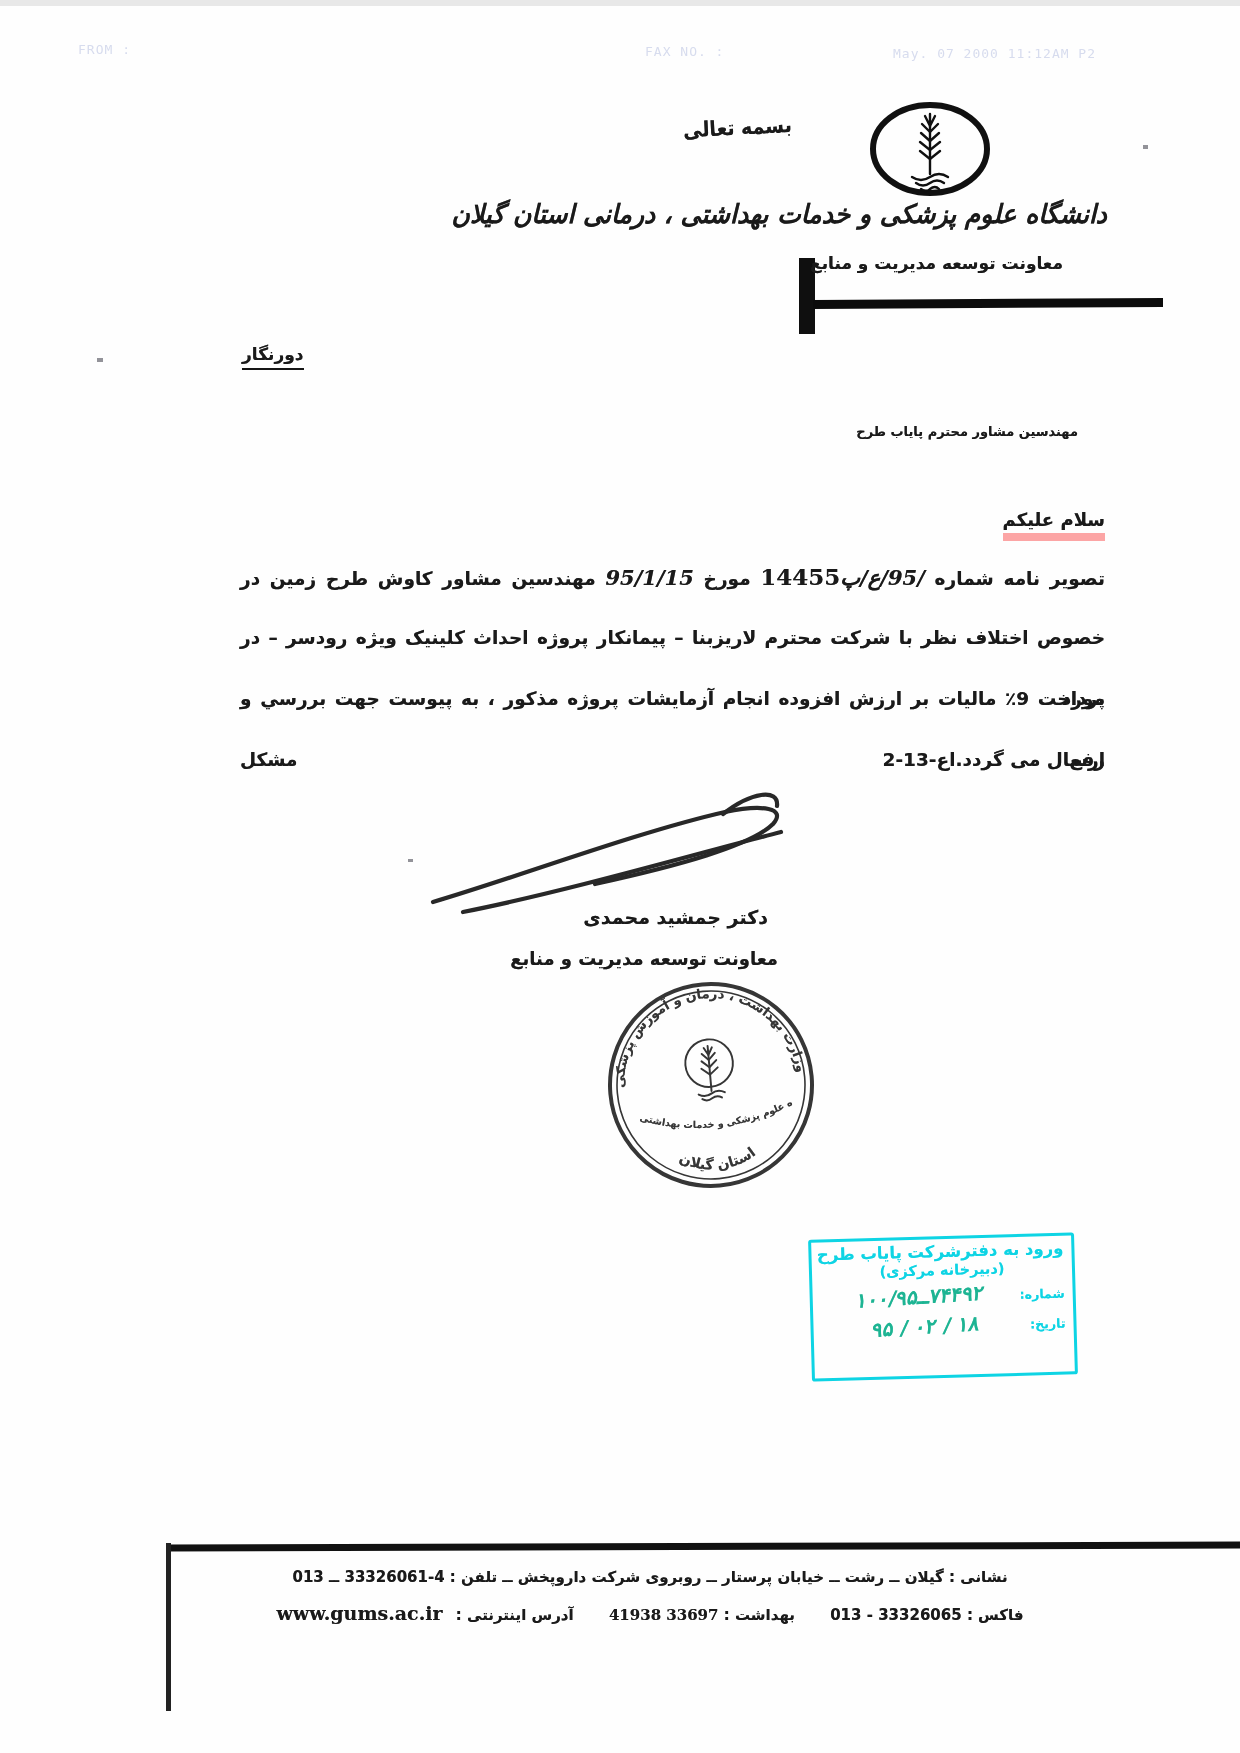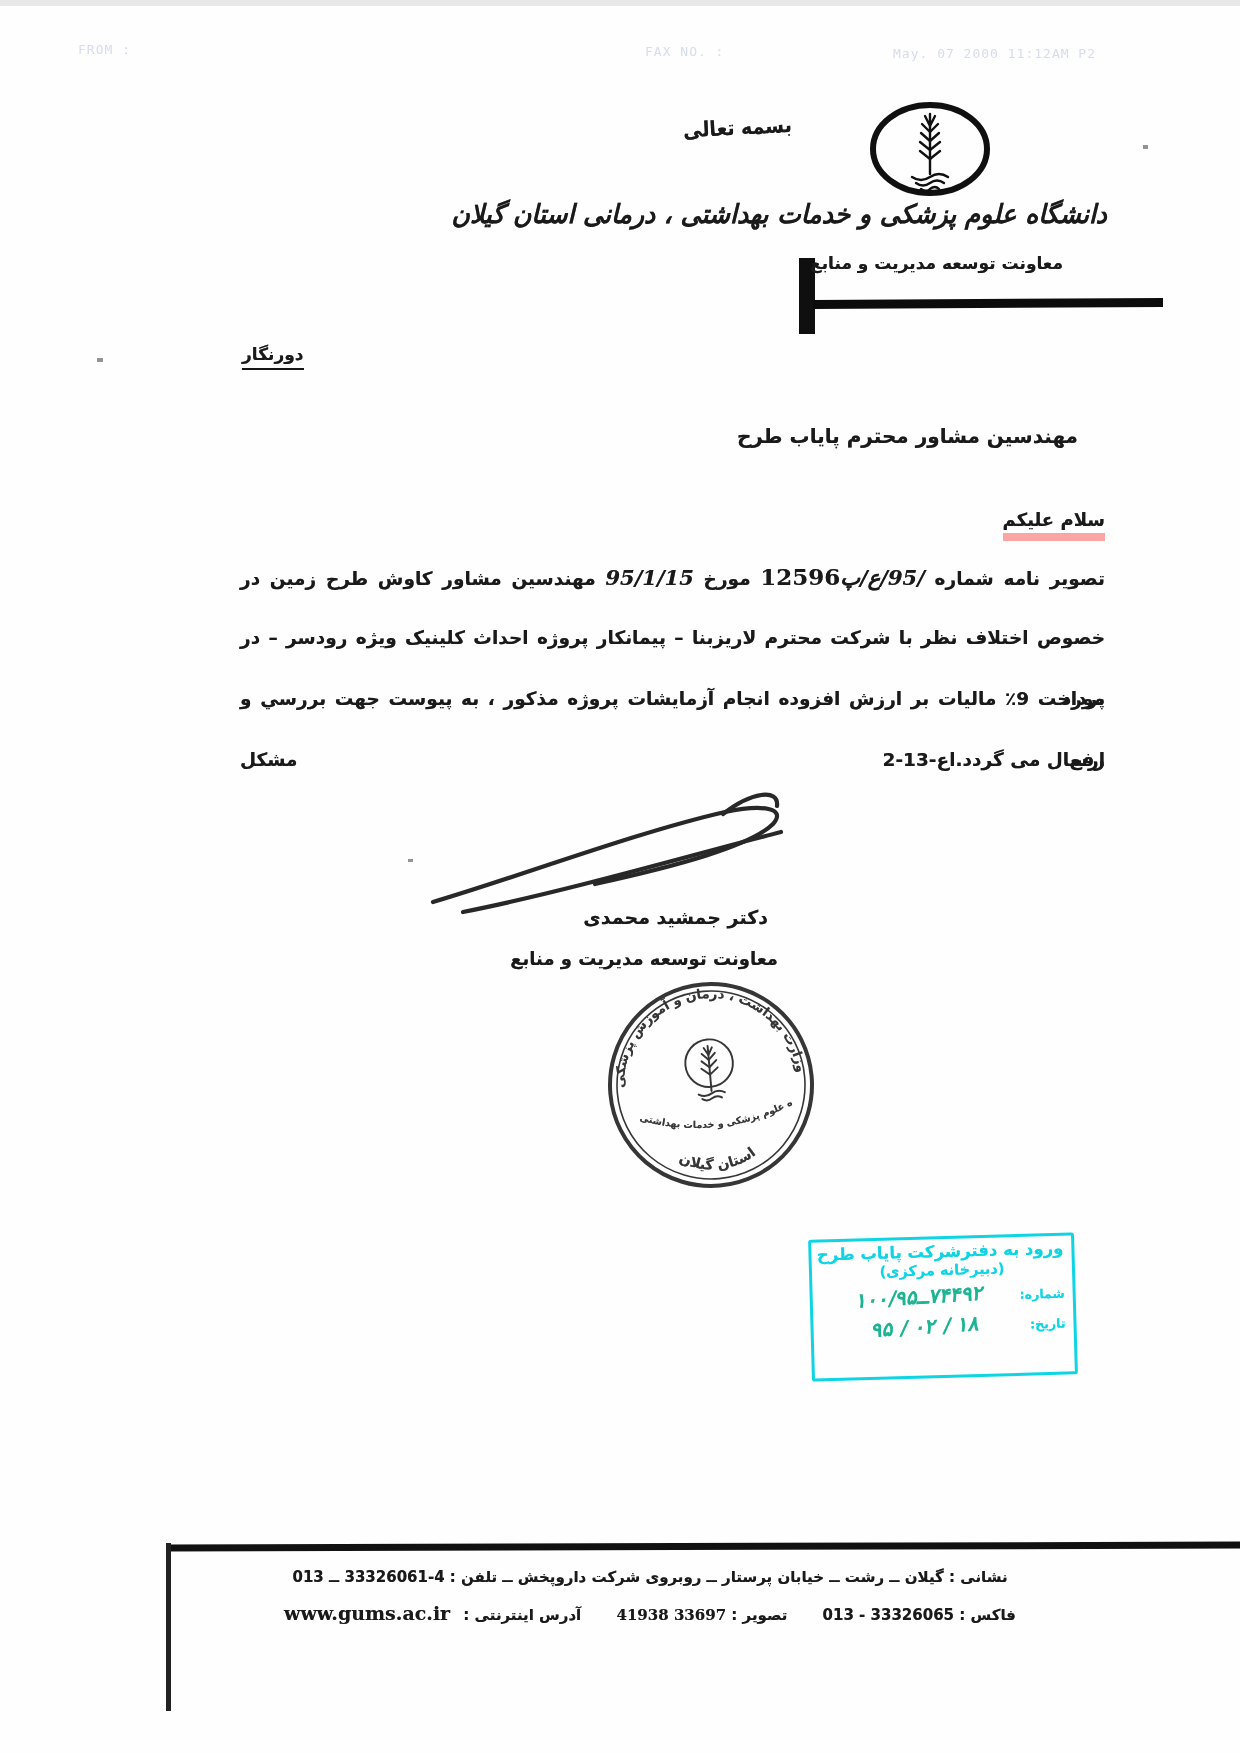--- a/index.html
+++ b/index.html
@@ -26,21 +26,21 @@
   .banner-hbar{position:absolute; left:813px; top:293px; width:350px; height:9px; background:#0c0c0c; transform:rotate(-.3deg);}
   .meta{position:absolute; right:752px; top:128px; direction:rtl; text-align:right;}
   .meta-row{font-weight:bold; font-size:16px; margin-bottom:9px; white-space:nowrap;}
   .meta-row .lbl{margin-left:8px;}
   .num{direction:ltr; unicode-bidi:bidi-override; font-family:"DejaVu Serif", serif; font-weight:bold;}
   .meta .num{font-size:17px;}
   .attach-scribble{vertical-align:-12px; margin-right:6px;}
   
   .faxnote{position:absolute; left:242px; top:338px; font-weight:bold; font-size:17px;
       border-bottom:2px solid #151515; padding-bottom:4px;}
-  .addressee{position:absolute; right:162px; top:418px; direction:rtl; font-weight:bold; font-size:20px; white-space:nowrap;}
+  .addressee{position:absolute; right:162px; top:418px; direction:rtl; font-weight:bold; font-size:13px; white-space:nowrap;}
   .salutation{position:absolute; right:135px; top:503px; direction:rtl; font-weight:bold; font-size:18px;
       border-bottom:8px solid #fca5a5; padding-bottom:3px;}
   .body{position:absolute; left:240px; right:135px; top:540px; direction:rtl;}
   .body-line{font-weight:bold; font-size:18.5px; line-height:61px; height:61px;
       text-align:justify; text-align-last:justify; -moz-text-align-last:justify; overflow:visible; white-space:normal;}
   .body-line.short{text-align:right; text-align-last:right;}
   .ref-main{font-family:"DejaVu Serif", serif; font-size:23px; direction:ltr; unicode-bidi:bidi-override; font-weight:bold;}
   .ref-pre,.ref-date{font-family:"DejaVu Serif", serif; font-style:italic; font-size:21px;
       direction:ltr; unicode-bidi:bidi-override; font-weight:bold;}
   
@@ -102,21 +102,21 @@
   <div class="banner-hbar"></div>
 
 
   <div class="faxnote">دورنگار</div>
   <div class="addressee">مهندسین مشاور محترم پایاب طرح</div>
   <div class="salutation">سلام علیکم</div>
 
   <div class="body">
     <div class="body-line">
       <span>تصویر نامه شماره</span>
-      <span class="ref-main">12596</span><span class="ref-pre">پ/ع/95/</span>
+      <span class="ref-main">14455</span><span class="ref-pre">پ/ع/95/</span>
       <span>مورخ</span>
       <span class="ref-date">95/1/15</span>
       <span>مهندسین مشاور کاوش طرح زمین در</span>
     </div>
     <div class="body-line">خصوص اختلاف نظر با شرکت محترم لاریزبنا – پیمانکار پروژه احداث کلینیک ویژه رودسر – در مورد</div>
     <div class="body-line">پرداخت 9٪ مالیات بر ارزش افزوده انجام آزمایشات پروژه مذکور ، به پیوست جهت بررسي و رفع مشکل</div>
     <div class="body-line short">ارسال می گردد.اع-13-2</div>
   </div>
 
   <svg class="sig-svg" width="380" height="140" viewBox="0 0 380 140">
@@ -168,21 +168,21 @@
       <span class="entry-hand num">۹۵ / ۰۲ / ۱۸</span>
     </div>
   </div>
 
   <div class="f-hbar"></div>
   <div class="f-vbar"></div>
   <div class="f-line f-line1">نشانی : گیلان ــ رشت ــ خیابان پرستار ــ روبروی شرکت داروپخش ــ تلفن : 4-33326061 ــ 013</div>
   <div class="f-line f-line2">
     <span class="f-seg">فاکس : 33326065 - 013</span>
     <span class="f-seg">
-      <span>تصویر :</span>
+      <span>بهداشت :</span>
       <span class="num">41938 33697</span>
     </span>
     <span>
       <span>آدرس اینترنتی :</span>
       <span class="f-url">www.gums.ac.ir</span>
     </span>
   </div>
 
   <div class="speck" style="left:97px; top:352px; width:6px; height:4px;"></div>
   <div class="speck" style="left:1143px; top:139px; width:5px; height:4px;"></div>

